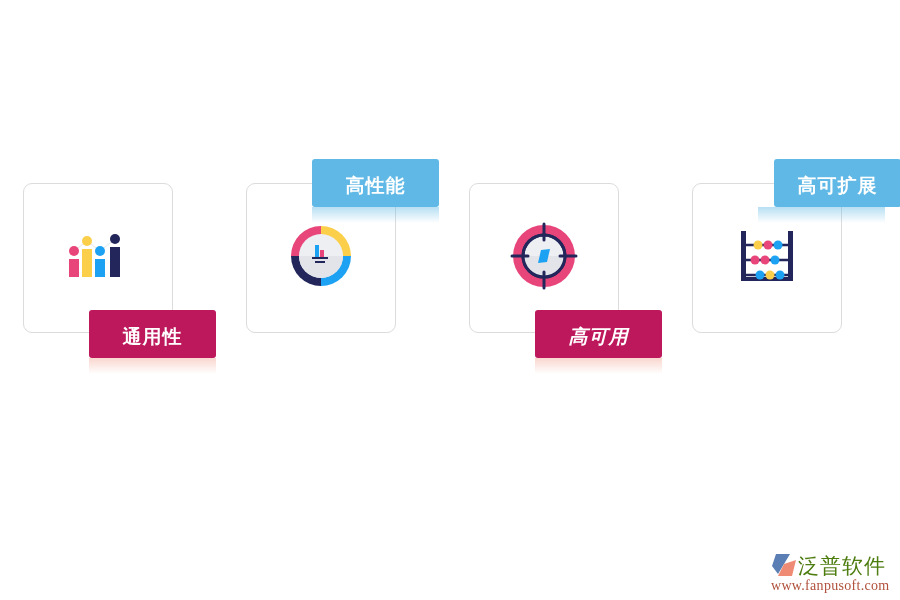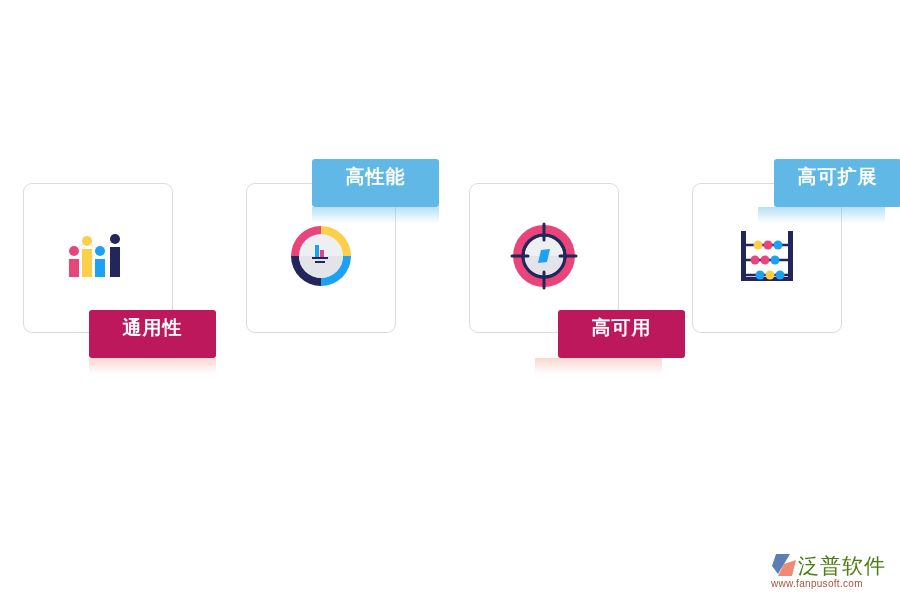--- a/index.html
+++ b/index.html
@@ -10,33 +10,33 @@
     }
     .card {
       position: absolute; width: 150px; height: 150px;
       border: 1px solid #dcdcdc; border-radius: 9px; background: #fff;
       box-sizing: border-box;
     }
     .card .icon { position: absolute; left: 50%; top: 50%; transform: translate(-50%, -50%); }
     .tag {
       position: absolute; width: 127px; height: 48px; border-radius: 3px;
       color: #fff; font-size: 19px; font-weight: bold; letter-spacing: 1px;
-      display: flex; align-items: flex-start; justify-content: center;
+      display: flex; align-items: center; justify-content: center;
       padding-top: 5px; box-sizing: border-box; z-index: 2;
     }
     .tag.orange { background: #be185d; }
     .tag.blue { background: #5fb8e5; }
     .reflect {
       position: absolute; width: 127px; height: 16px; z-index: 1;
     }
     .reflect.orange { background: linear-gradient(to bottom, rgba(239,139,116,0.35), rgba(239,139,116,0)); }
     .reflect.blue { background: linear-gradient(to bottom, rgba(95,184,229,0.45), rgba(95,184,229,0)); }
     .logo { position: absolute; left: 768px; top: 552px; width: 125px; height: 40px; }
     .logo .brand { position: absolute; left: 30px; top: 0; font-size: 21px; color: #4d7c0f; letter-spacing: 1px; }
-    .logo .url { position: absolute; left: 3px; top: 26px; font-family: Liberation Sans, sans-serif; font-size: 10px; color: #b0503a; letter-spacing: 0.3px; }
+    .logo .url { position: absolute; left: 3px; top: 26px; font-family: Liberation Serif, serif; font-size: 14px; color: #b0503a; letter-spacing: 0.3px; }
     .logo svg { position: absolute; left: 2px; top: 2px; }
   </style>
 </head>
 <body>
 
 <div class="card" style="left:23px; top:183px;">
   <span class="icon">
     <svg width="62" height="50" viewBox="0 0 62 50">
       <polyline points="7,20 20,10 33,20 48,8" fill="none" stroke="#e6e6e6" stroke-width="1"></polyline>
       <circle cx="7" cy="20" r="5" fill="#e8457a"></circle>
@@ -84,21 +84,21 @@
       <path d="M14,34 A20,20 0 0,0 54,34 Z" fill="#e3e4ea"></path>
       <circle cx="34" cy="34" r="21" fill="none" stroke="#23265a" stroke-width="3"></circle>
       <line x1="34" y1="2" x2="34" y2="18" stroke="#23265a" stroke-width="3" stroke-linecap="round"></line>
       <line x1="34" y1="50" x2="34" y2="66" stroke="#23265a" stroke-width="3" stroke-linecap="round"></line>
       <line x1="2" y1="34" x2="18" y2="34" stroke="#23265a" stroke-width="3" stroke-linecap="round"></line>
       <line x1="50" y1="34" x2="66" y2="34" stroke="#23265a" stroke-width="3" stroke-linecap="round"></line>
       <polygon points="31,28 40,27 37,40 28,41" fill="#1da1f2"></polygon>
     </svg>
   </span>
 </div>
-<div class="tag orange" style="left:558px; top:310px;">
+<div class="tag orange" style="left:535px; top:310px;font-style:italic;">
   <span>高可用</span>
 </div>
 <div class="reflect orange" style="left:535px; top:358px;"></div>
 
 <div class="card" style="left:692px; top:183px;">
   <span class="icon">
     <svg width="54" height="50" viewBox="0 0 54 50">
       <rect x="1" y="0" width="5" height="50" fill="#23265a"></rect>
       <rect x="48" y="0" width="5" height="50" fill="#23265a"></rect>
       <rect x="1" y="46" width="52" height="4" fill="#23265a"></rect>

